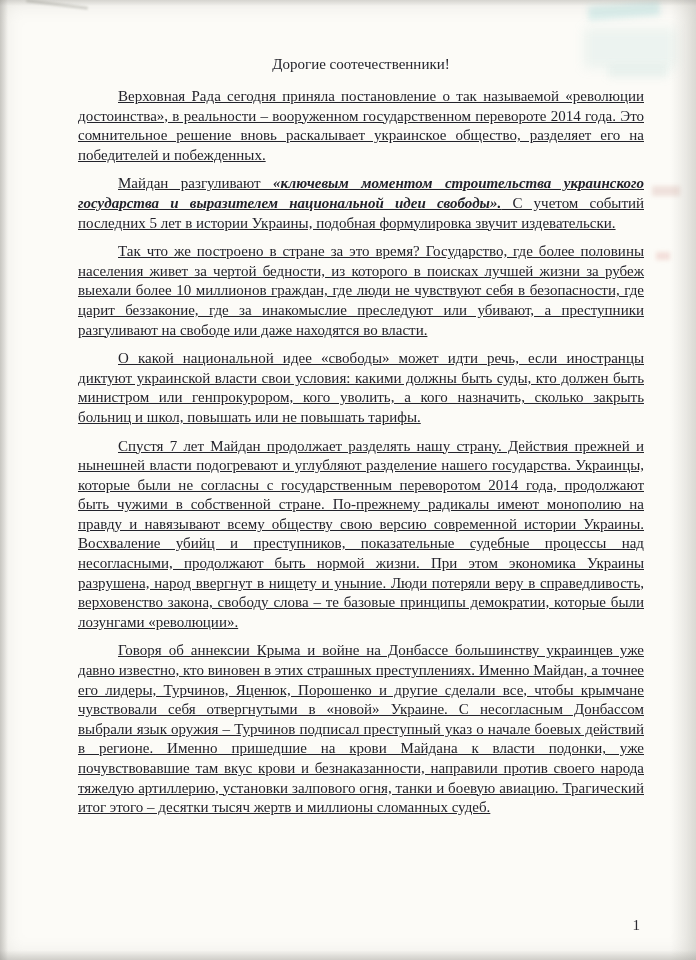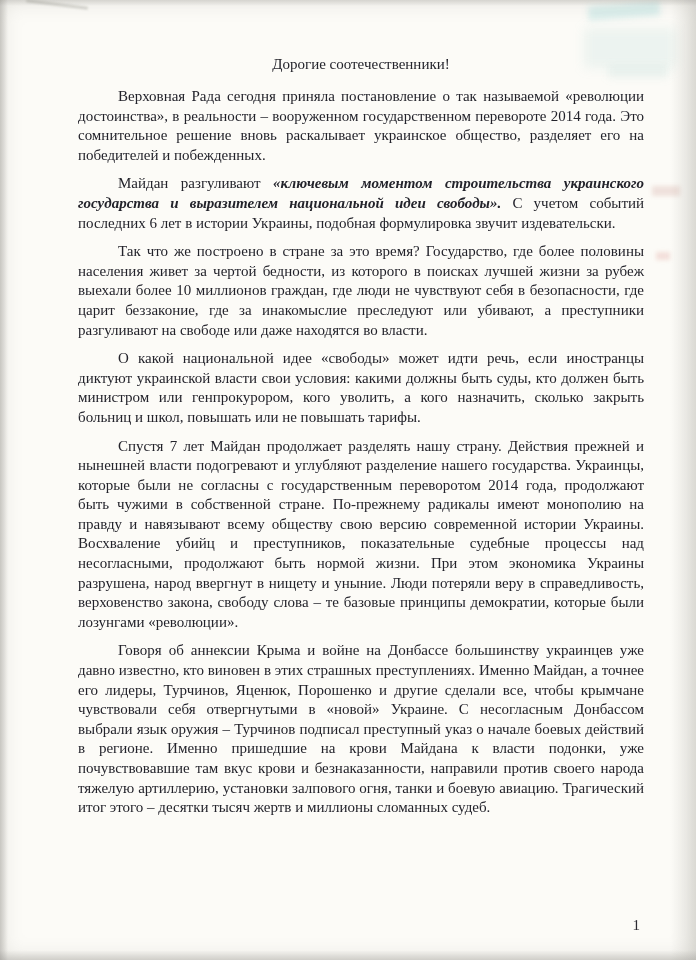--- a/index.html
+++ b/index.html
@@ -28,20 +28,21 @@
     font-size: 15px;
     font-weight: normal;
     margin-bottom: 14px;
   }
   p.para {
     font-size: 15px;
     line-height: 19.6px;
     text-align: justify;
     text-indent: 40px;
     margin-bottom: 9px;
+    text-decoration: underline;
   }
   .quote-italic {
     font-style: italic;
     font-weight: bold;
   }
   .page-number {
     position: absolute;
     right: 56px;
     bottom: 26px;
     font-size: 15px;
@@ -85,21 +86,21 @@
   <div class="artifact a-mark-1"></div>
   <div class="artifact a-mark-2"></div>
   <div class="artifact a-top-left"></div>
 
   <div class="content">
 
     <div class="title">Дорогие соотечественники!</div>
 
     <p class="para">Верховная Рада сегодня приняла постановление о так называемой «революции достоинства», в реальности – вооруженном государственном перевороте 2014 года. Это сомнительное решение вновь раскалывает украинское общество, разделяет его на победителей и побежденных.</p>
 
-    <p class="para"><span>Майдан разгуливают </span><span class="quote-italic">«ключевым моментом строительства украинского государства и выразителем национальной идеи свободы».</span><span> С учетом событий последних 6 лет в истории Украины, подобная формулировка звучит издевательски.</span></p>
+    <p class="para"><span>Майдан разгуливают </span><span class="quote-italic">«ключевым моментом строительства украинского государства и выразителем национальной идеи свободы».</span><span> С учетом событий последних 5 лет в истории Украины, подобная формулировка звучит издевательски.</span></p>
 
     <p class="para">Так что же построено в стране за это время? Государство, где более половины населения живет за чертой бедности, из которого в поисках лучшей жизни за рубеж выехали более 10 миллионов граждан, где люди не чувствуют себя в безопасности, где царит беззаконие, где за инакомыслие преследуют или убивают, а преступники разгуливают на свободе или даже находятся во власти.</p>
 
     <p class="para">О какой национальной идее «свободы» может идти речь, если иностранцы диктуют украинской власти свои условия: какими должны быть суды, кто должен быть министром или генпрокурором, кого уволить, а кого назначить, сколько закрыть больниц и школ, повышать или не повышать тарифы.</p>
 
     <p class="para">Спустя 7 лет Майдан продолжает разделять нашу страну. Действия прежней и нынешней власти подогревают и углубляют разделение нашего государства. Украинцы, которые были не согласны с государственным переворотом 2014 года, продолжают быть чужими в собственной стране. По-прежнему радикалы имеют монополию на правду и навязывают всему обществу свою версию современной истории Украины. Восхваление убийц и преступников, показательные судебные процессы над несогласными, продолжают быть нормой жизни. При этом экономика Украины разрушена, народ ввергнут в нищету и уныние. Люди потеряли веру в справедливость, верховенство закона, свободу слова – те базовые принципы демократии, которые были лозунгами «революции».</p>
 
     <p class="para">Говоря об аннексии Крыма и войне на Донбассе большинству украинцев уже давно известно, кто виновен в этих страшных преступлениях. Именно Майдан, а точнее его лидеры, Турчинов, Яценюк, Порошенко и другие сделали все, чтобы крымчане чувствовали себя отвергнутыми в «новой» Украине. С несогласным Донбассом выбрали язык оружия – Турчинов подписал преступный указ о начале боевых действий в регионе. Именно пришедшие на крови Майдана к власти подонки, уже почувствовавшие там вкус крови и безнаказанности, направили против своего народа тяжелую артиллерию, установки залпового огня, танки и боевую авиацию. Трагический итог этого – десятки тысяч жертв и миллионы сломанных судеб.</p>
 
   </div>

